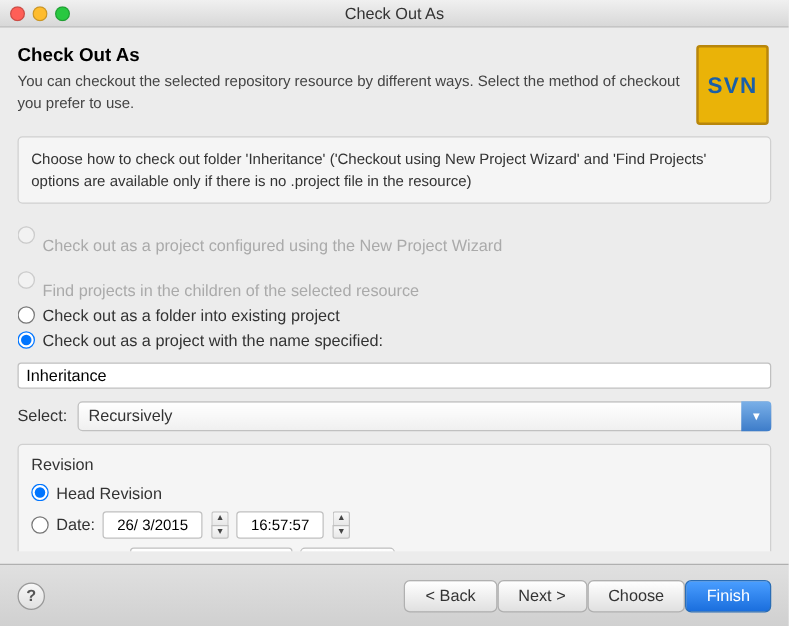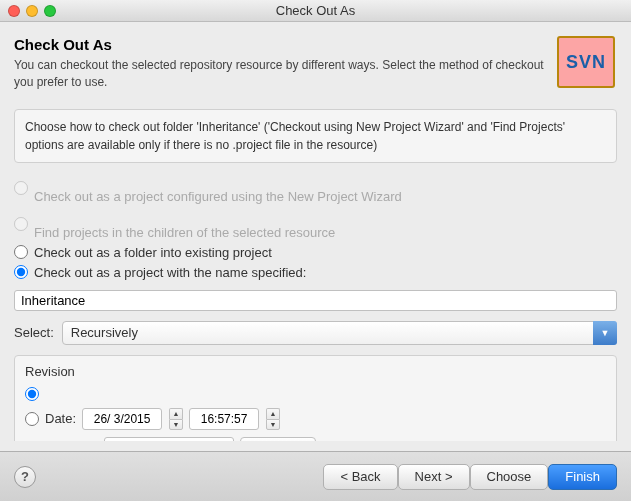--- a/index.html
+++ b/index.html
@@ -78,22 +78,22 @@
     }
     .svn-logo {
       width: 60px;
       height: 52px;
       margin-left: 10px;
       flex-shrink: 0;
       position: relative;
     }
     .svn-logo-inner {
       width: 58px;
-      height: 52px;
-      background: #fca5a5;
+      height: 64px;
+      background: #eab308;
       border: 2px solid #b8860b;
       border-radius: 3px;
       display: flex;
       align-items: center;
       justify-content: center;
       position: relative;
     }
     .svn-logo-text {
       font-size: 18px;
       font-weight: bold;
@@ -450,20 +450,21 @@
       <div class="select-arrow"></div>
     </div>
   </div>
 
   <div class="revision-section">
     <div class="revision-title">Revision</div>
     <div class="revision-options">
 
       <div class="revision-row">
         <input type="radio" id="rev-head" name="revision" checked="" style="">
+        <label for="rev-head">Head Revision</label>
       </div>
 
       <div class="revision-row">
         <input type="radio" id="rev-date" name="revision" style="">
         <label for="rev-date">Date:</label>
         <input type="text" class="date-input" value="26/ 3/2015" style="">
         <div class="spinner">
           <div class="spinner-btn">▲</div>
           <div class="spinner-btn">▼</div>
         </div>

